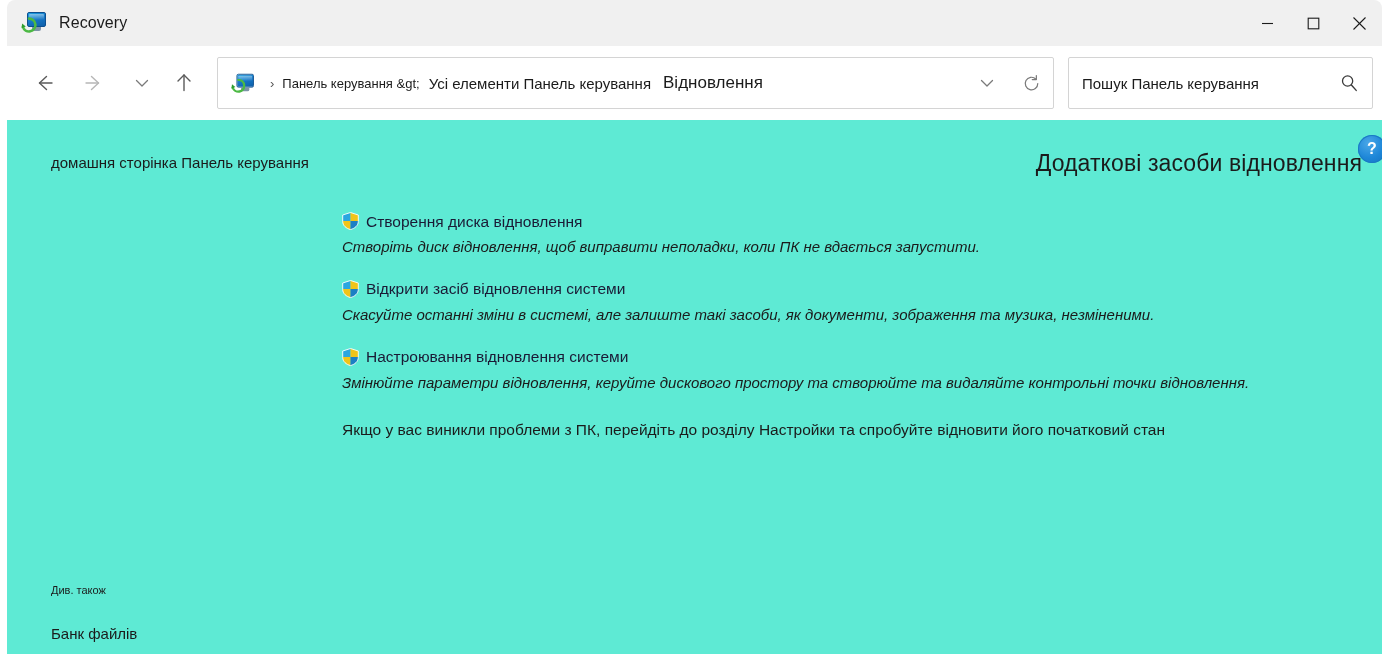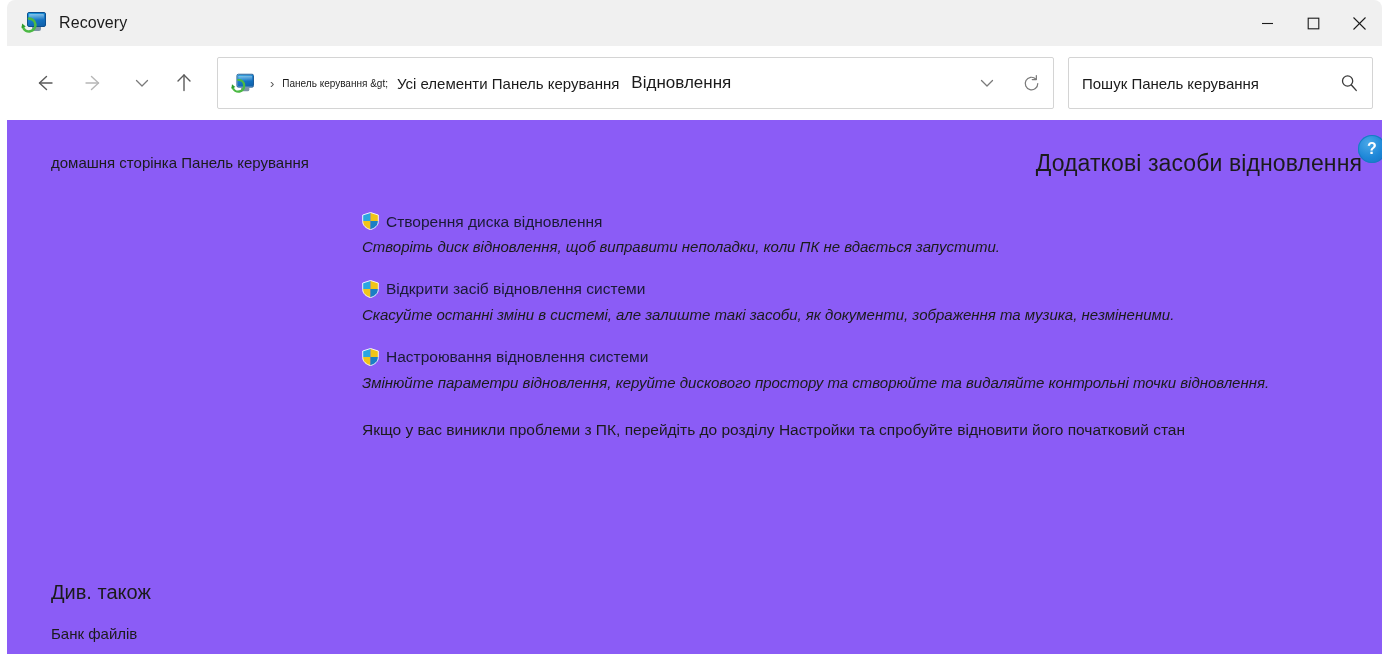--- a/index.html
+++ b/index.html
@@ -157,21 +157,21 @@
     font-size: 13px;
     padding: 0 7px;
     line-height: 1;
     user-select: none;
   }
   .crumb {
     white-space: nowrap;
     color: #1b1b1b;
     padding: 3px 1px;
   }
-  .crumb.c1 { font-size: 10px; }
+  .crumb.c1 { font-size: 13px; }
   .crumb.c2 { font-size: 15px; margin-left: 7px; }
   .crumb.c3 { font-size: 17px; margin-left: 10px; }
 
   .addr-right { display: flex; align-items: center; flex: 0 0 auto; }
   .addr-btn {
     width: 44px; height: 50px;
     display: flex; align-items: center; justify-content: center;
     cursor: default;
   }
 
@@ -203,23 +203,22 @@
     display: flex; align-items: center; justify-content: center;
     flex: 0 0 auto;
     cursor: default;
   }
 
   
   .content {
     flex: 1 1 auto;
     display: flex;
     position: relative;
-    background: #8b5cf6;
+    background: #5eead4;
     min-height: 0;
-    gap: 20px;
   }
 
   .sidebar {
     flex: 0 0 335px;
     position: relative;
     padding: 33px 0 0 0;
   }
   .side-link {
     font-size: 15px;
     color: #1b1b1b;
@@ -229,24 +228,24 @@
     display: block;
     white-space: nowrap;
   }
   .see-also {
     position: absolute;
     left: 0;
     bottom: 10px;
     width: 100%;
   }
   .see-also-title {
-    font-size: 20px;
+    font-size: 11px;
     color: #1b1b1b;
     padding: 0 18px 0 44px;
-    margin-bottom: 20px;
+    margin-bottom: 28px;
   }
 
   .main {
     flex: 1 1 auto;
     padding: 30px 20px 0 0;
     min-width: 0;
   }
   .page-title {
     font-size: 23px;
     color: #1b1b1b;

